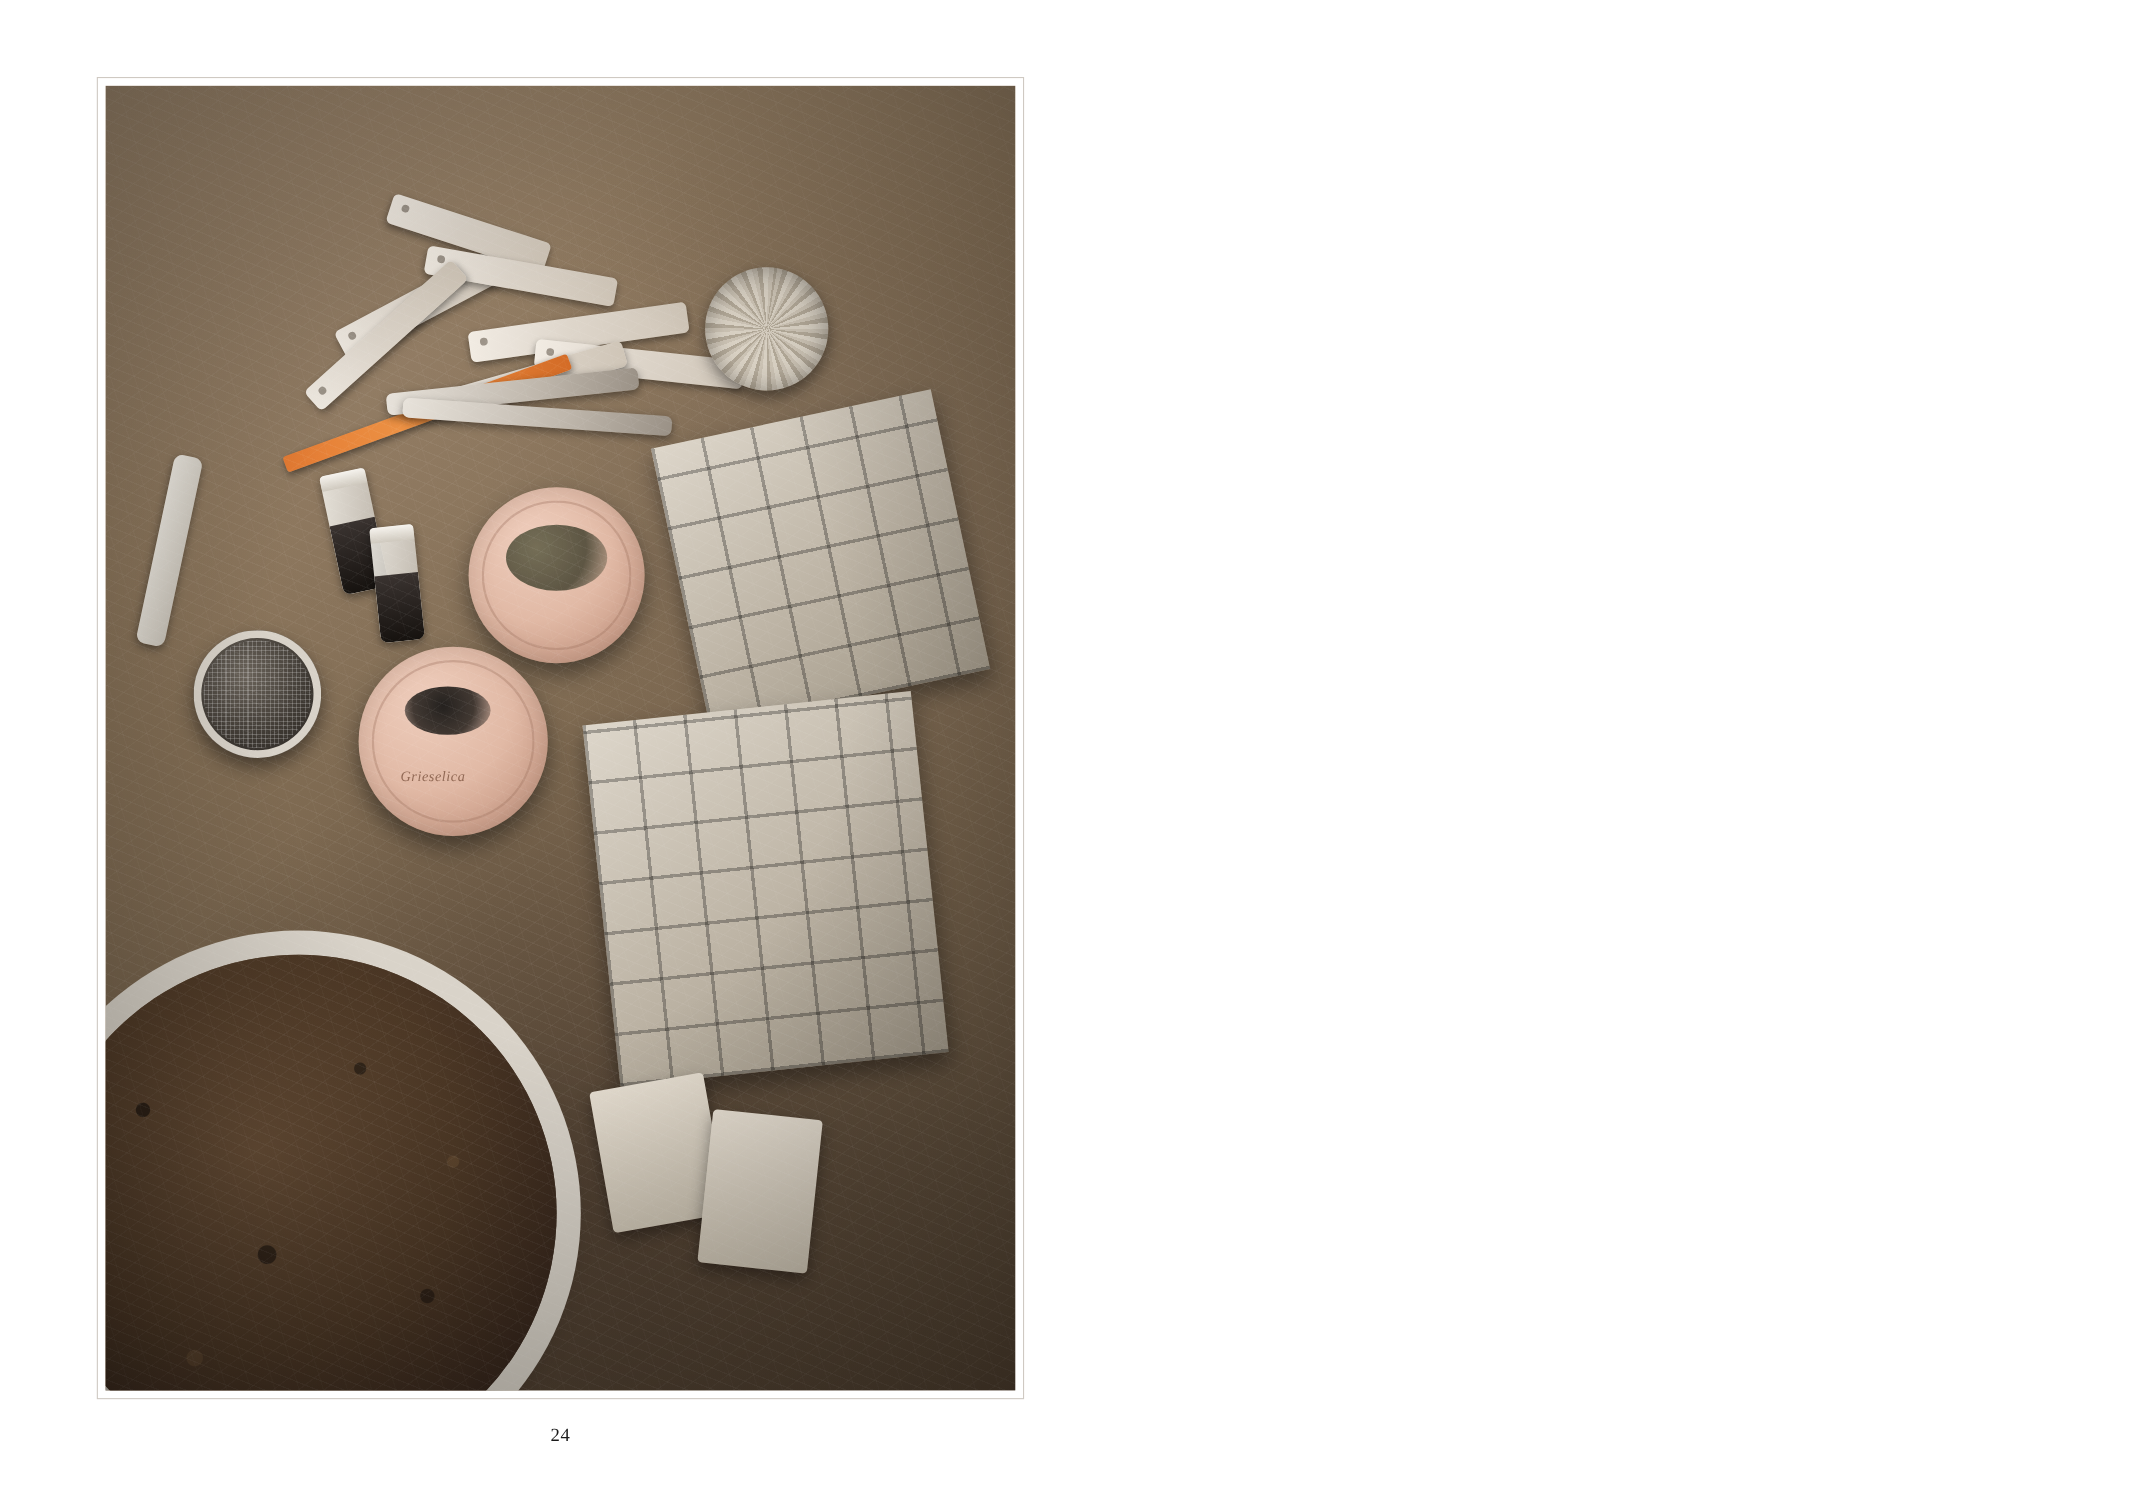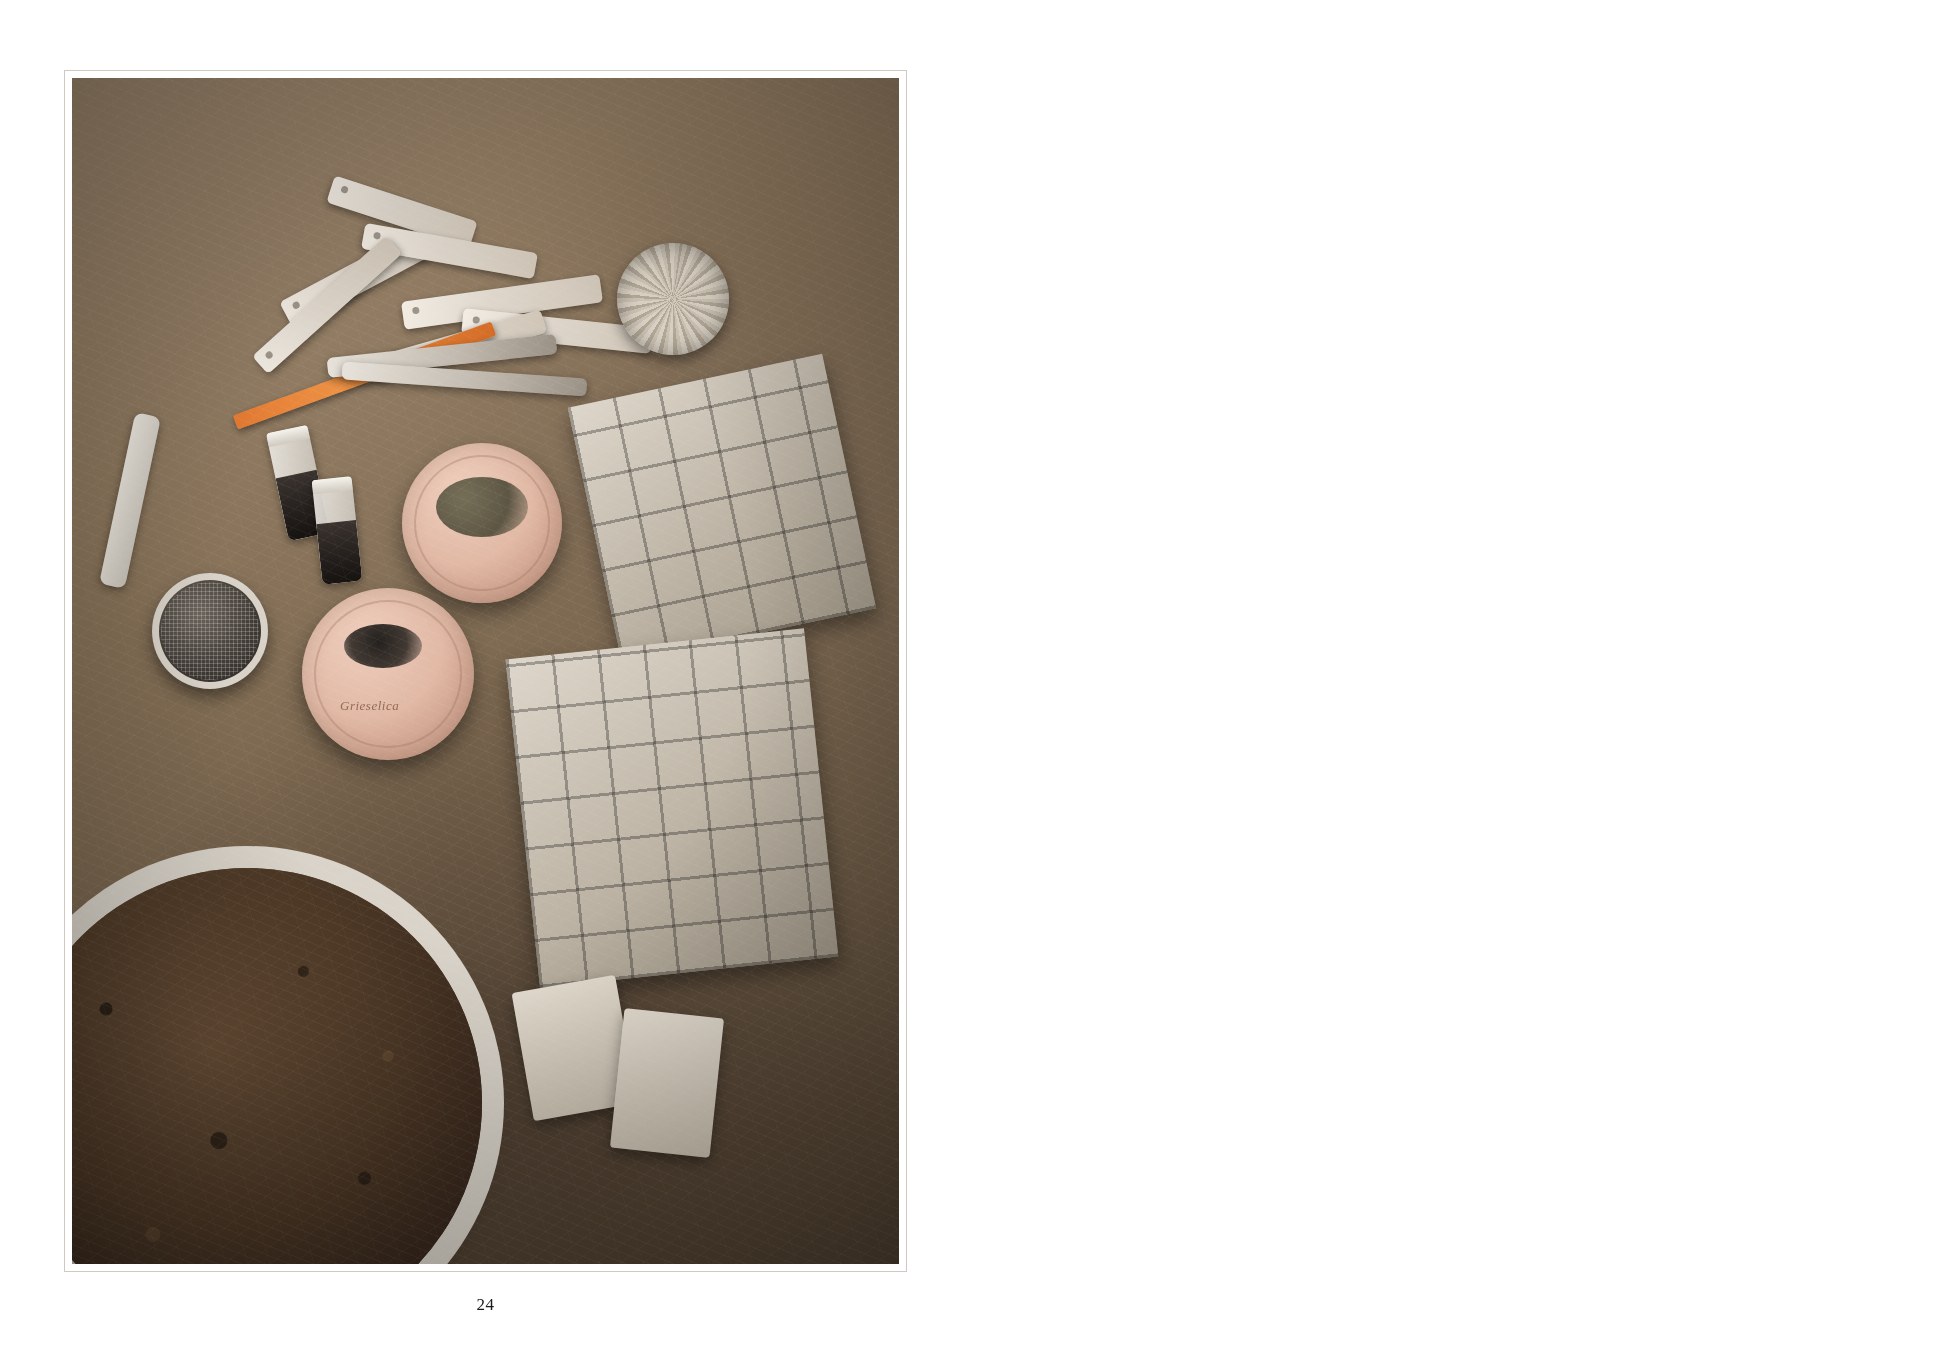--- a/index.html
+++ b/index.html
@@ -20,20 +20,21 @@
     height: 1360px;
     display: flex;
     background: #ffffff;
   }
 
   
   .page-left {
     position: relative;
     width: 973px;
     height: 1360px;
+    margin-left: 24px;
   }
   .photo-frame {
     position: absolute;
     left: 64px;
     top: 70px;
     width: 843px;
     height: 1202px;
     border: 1px solid #cfc9c2;
     background: #fff;
     padding: 7px;

